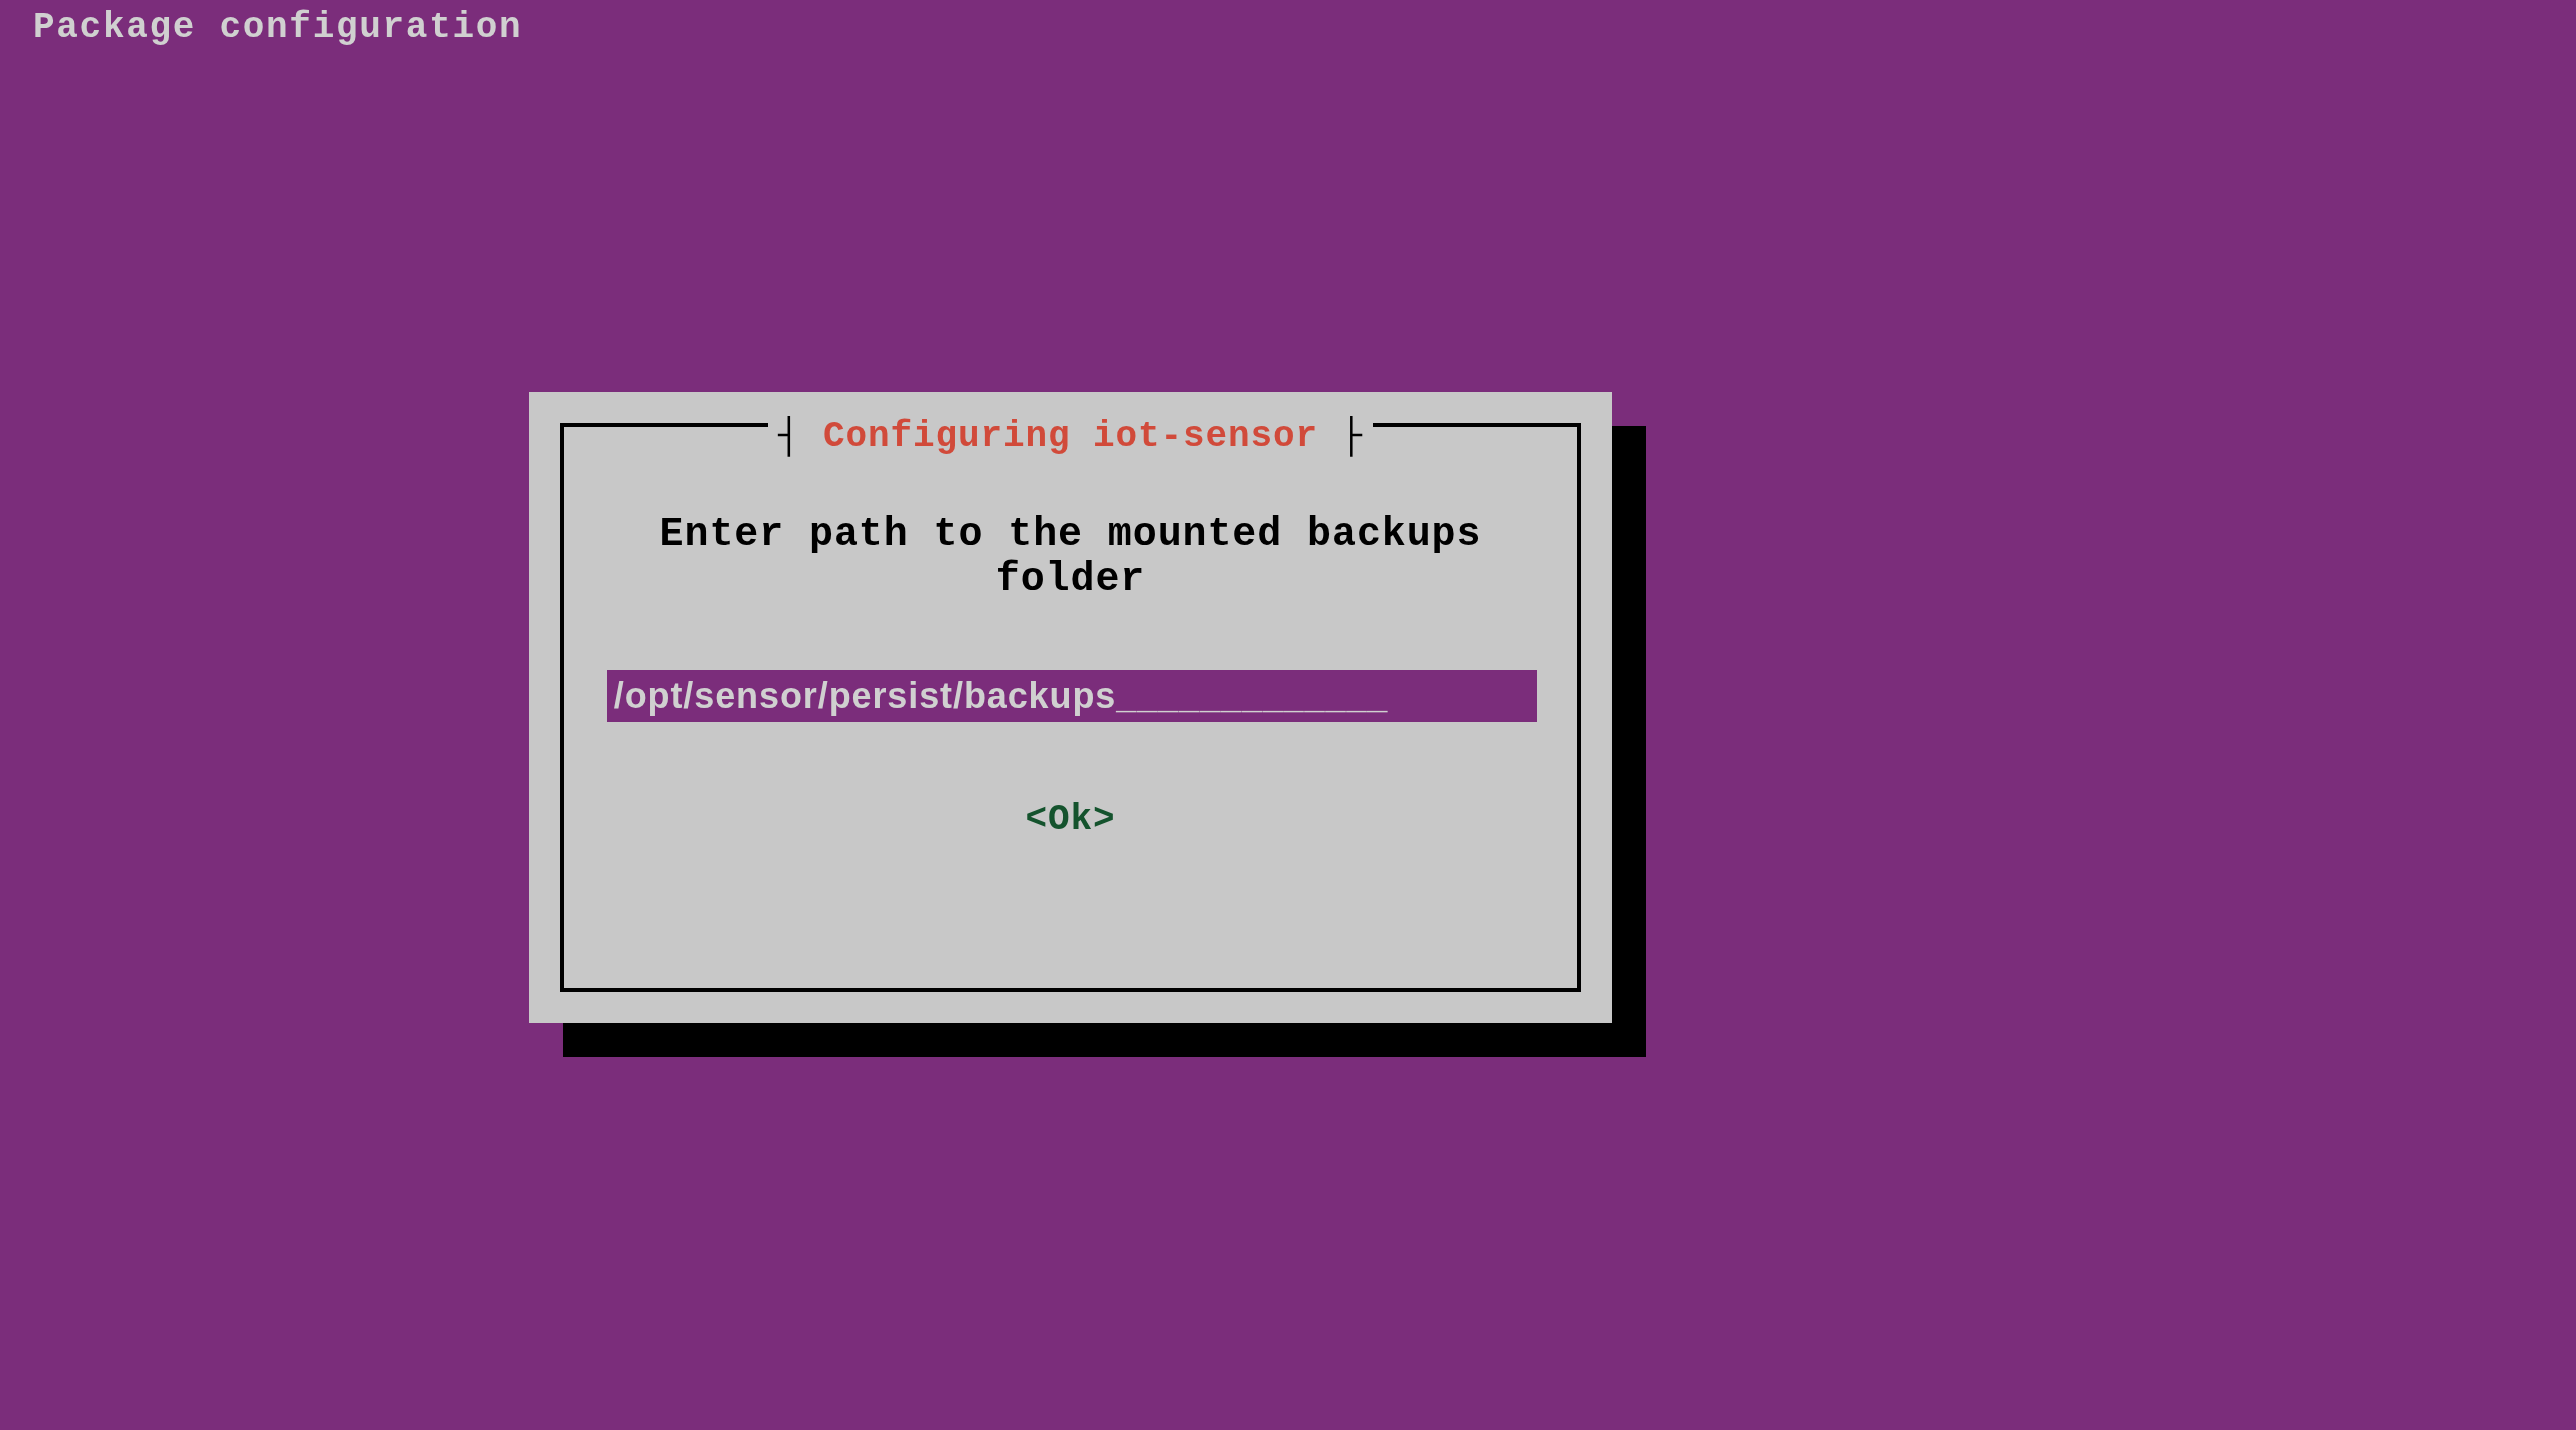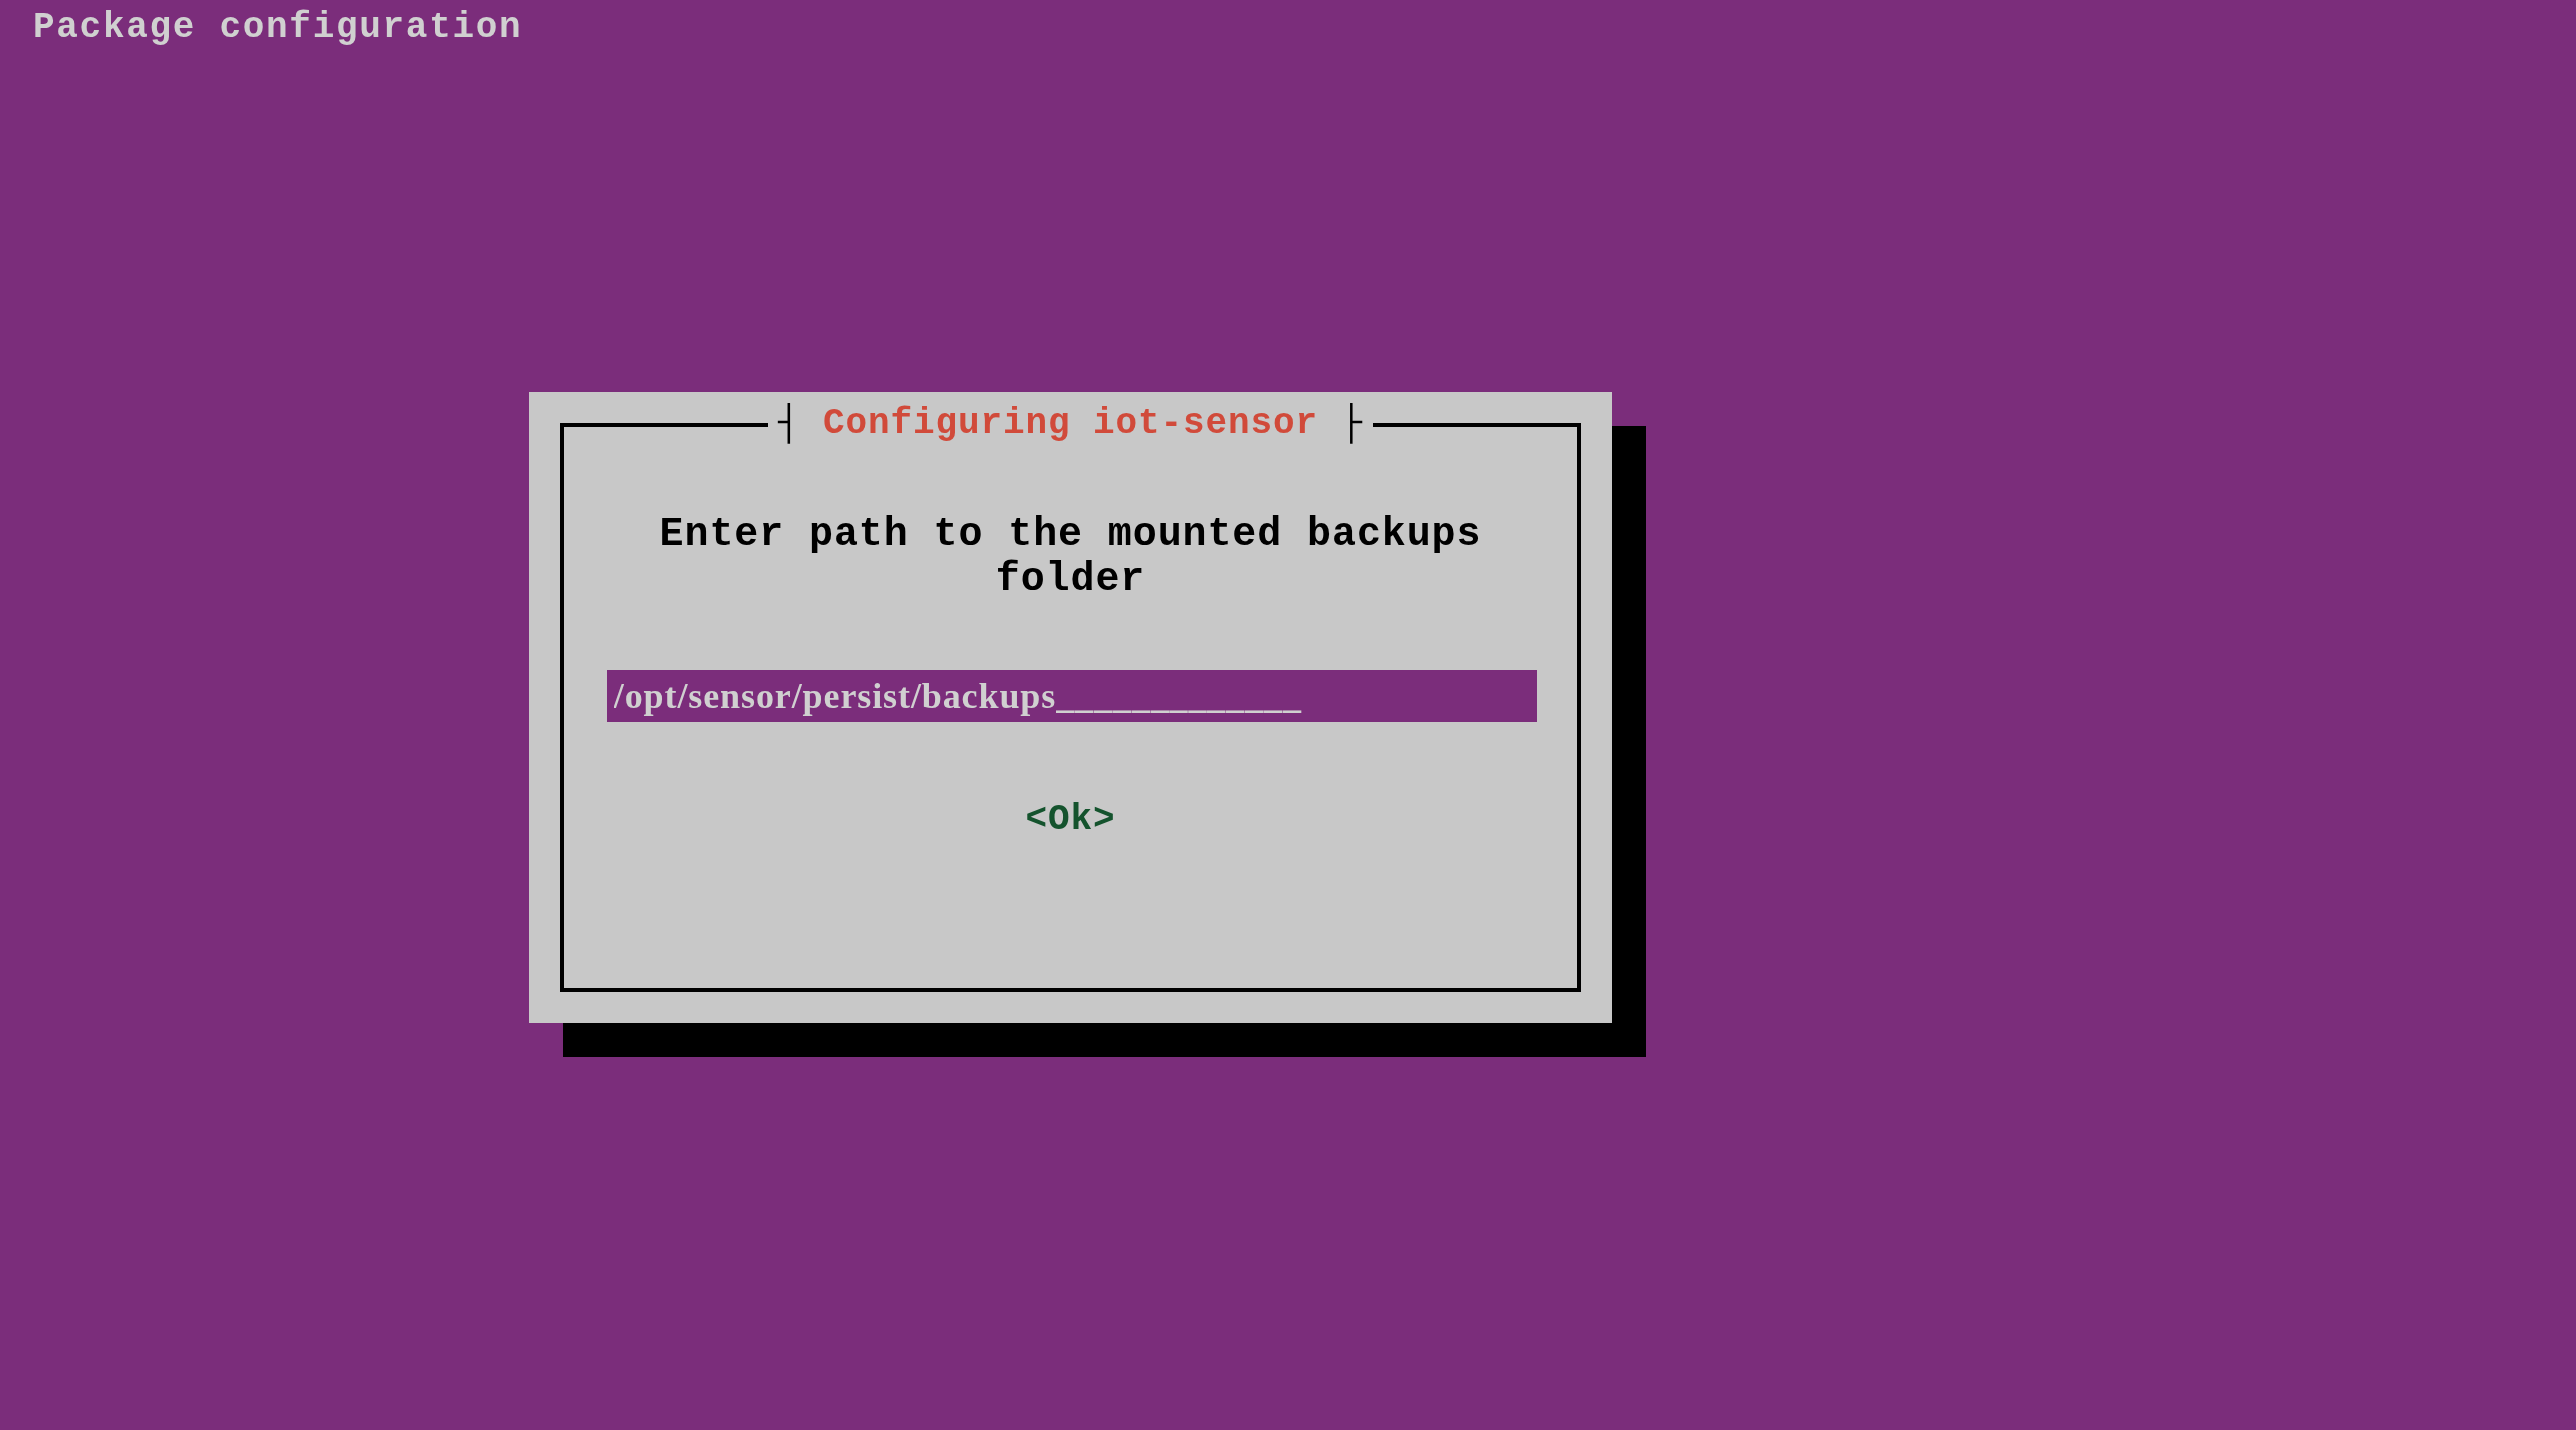--- a/index.html
+++ b/index.html
@@ -56,20 +56,21 @@
       width: 100%;
       text-align: center;
     }
     .dialog-title {
       display: inline-block;
       background-color: #c8c8c8;
       color: #d14a3a;
       font-size: 36px;
       padding: 0 10.2px;
       letter-spacing: 0.9px;
+      margin-top: 13px;
     }
     .dialog-title::before {
       content: "┤ ";
       color: #000000;
     }
     .dialog-title::after {
       content: " ├";
       color: #000000;
     }
     .dialog-content {
@@ -79,21 +80,21 @@
     .prompt-text {
       color: #000000;
       font-size: 40px;
       margin-bottom: 68px;
       letter-spacing: 0.9px;
     }
     .input-field {
       background-color: #7b2d7b;
       color: #d0d0d0;
       font-size: 36px;
-      font-family: Liberation Serif, serif;
+      font-family: Liberation Sans, sans-serif;
       font-weight: bold;
       border: none;
       width: 930px;
       padding: 5.1px 6.8px;
       text-align: left;
       margin: 0 auto 77px auto;
       display: block;
       letter-spacing: 0.9px;
       outline: none;
     }

